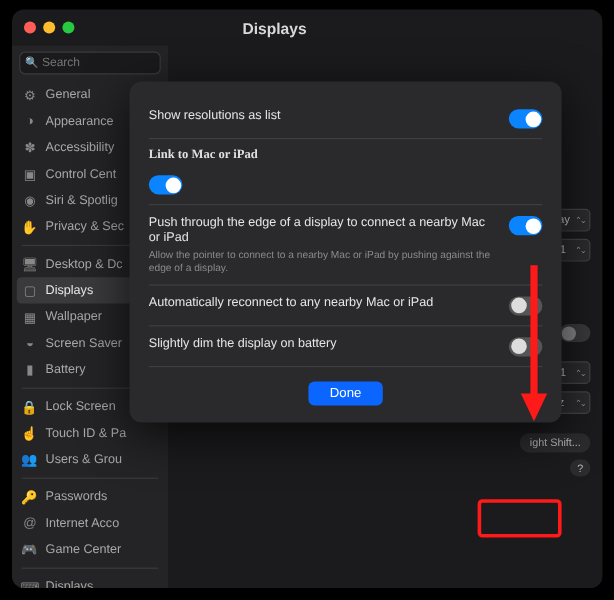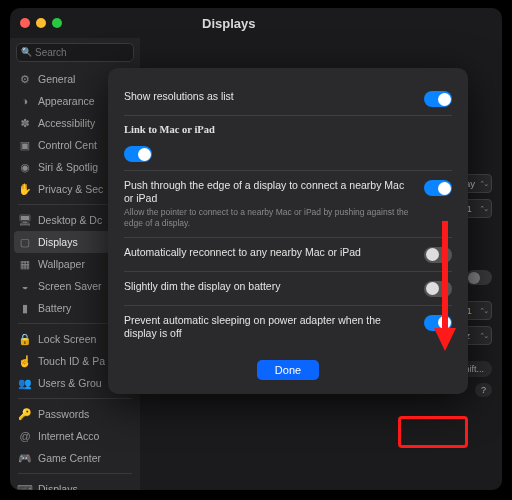--- a/index.html
+++ b/index.html
@@ -200,26 +200,20 @@
     <div class="toggle off"></div>
   </div>
   <div class="sep"></div>
   <div class="row">
     <div class="rowtxt">
         <div class="rowtitle">Slightly dim the display on battery</div>
       </div>
     <div class="toggle off"></div>
   </div>
   <div class="sep"></div>
-  <div class="row">
-    <div class="rowtxt">
-        <div class="rowtitle">Prevent automatic sleeping on power adapter when the display is off</div>
-      </div>
-    <div class="toggle on"></div>
-  </div>
   <div class="footer">
     <button class="donebtn">Done</button>
   </div>
 </div>
 
 <svg class="arrow" style="left:430px; top:216px;" width="30" height="140">
   <line x1="15" y1="5" x2="15" y2="115" stroke="#ff1a1a" stroke-width="6"></line>
   <polygon points="15,135 4,112 26,112" fill="#ff1a1a"></polygon>
 </svg>
 <div class="highlight-box" style="left:398px; top:416px; width:70px; height:32px;"></div>

